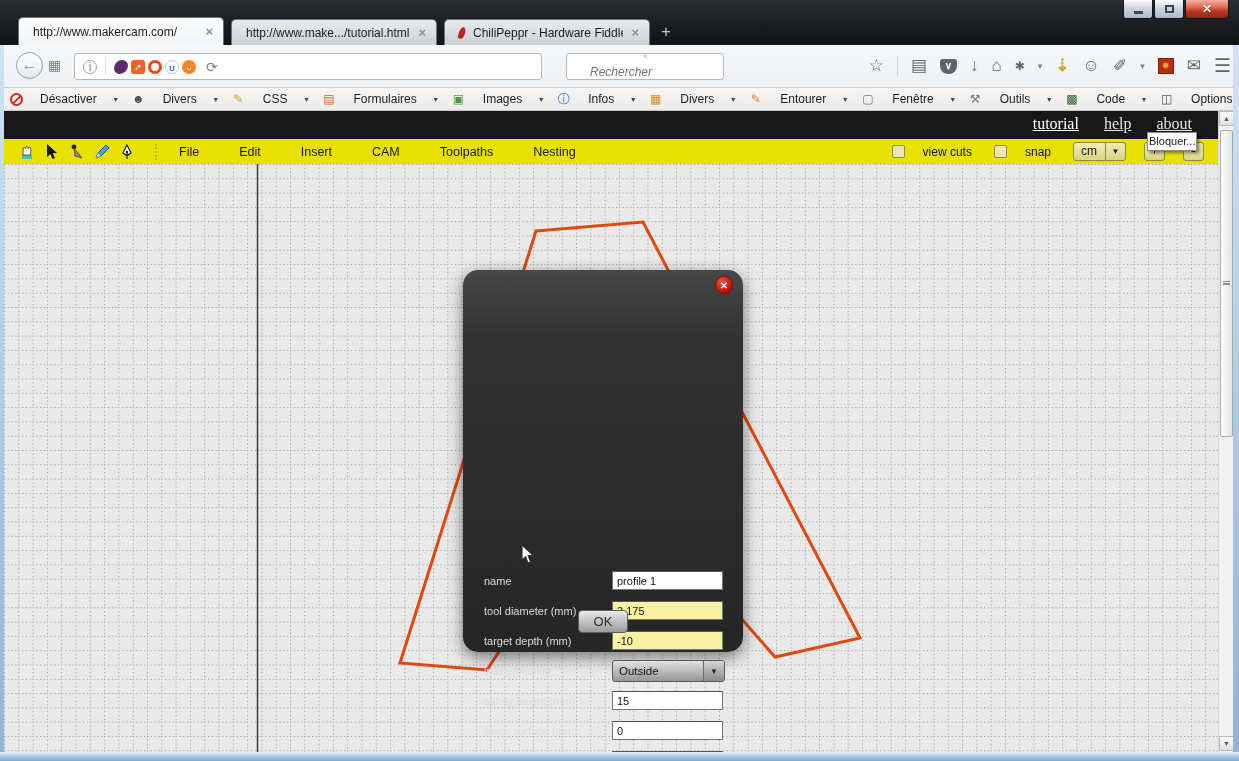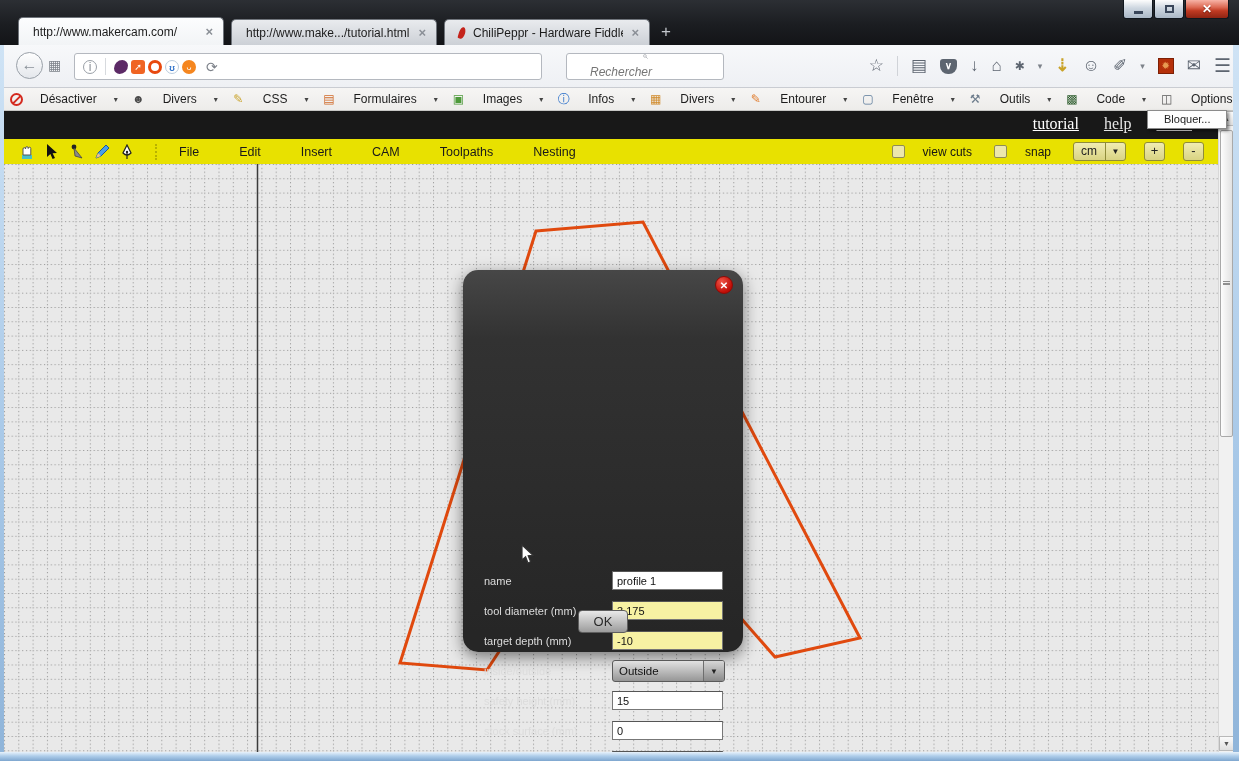--- a/index.html
+++ b/index.html
@@ -78,22 +78,22 @@
   
   .noentry { width:13px; height:13px; border:2px solid #d42a1e; border-radius:50%; position:relative; display:inline-block; }
   .noentry::after { content:""; position:absolute; left:-1px; top:4px; width:11px; height:2px; background:#d42a1e; transform:rotate(-45deg); }
 
   
   .siteheader { position:absolute; left:4px; top:111px; width:1214px; height:28px; background:#181818; }
   .sitelinks { position:absolute; right:26px; top:4px; font-family:"Liberation Serif", serif; font-size:16px; display:flex; gap:25px; }
   .sitelinks .lnk { text-decoration:underline; }
   .lnk.white { color:#fff; }
   .lnk.blue { color:#e5e5e5; }
-  .tooltip { position:absolute; left:1147px; top:110px; background:#fdfdfd; border:1px solid #8a8a8a;
-    font-size:11px; color:#222; padding:2px 16px 3px; box-shadow:2px 2px 3px rgba(0,0,0,.45); z-index:12; white-space:nowrap; }
+  .tooltip { position:absolute; left:1147px; top:132px; background:#fdfdfd; border:1px solid #8a8a8a;
+    font-size:11px; color:#222; padding:2px 1px 3px; box-shadow:2px 2px 3px rgba(0,0,0,.45); z-index:12; white-space:nowrap; }
 
   
   .apptoolbar { position:absolute; left:4px; top:139px; width:1214px; height:25px; background:#e8e100;
     display:flex; align-items:center; }
   .toolicons { display:flex; align-items:center; gap:7px; padding-left:14px; }
   .ticon { width:18px; height:18px; display:flex; align-items:center; justify-content:center; }
   .tsep { border-left:2px dotted #b8b200; height:16px; margin:0 8px 0 12px; }
   .appmenus { display:flex; gap:40px; margin-left:14px; font-size:12.5px; color:#191919; }
   .atb-right { position:absolute; right:14px; top:0; height:25px; display:flex; align-items:center; gap:18px; }
   .cb { width:13px; height:13px; background:#ece7ab; border:1px solid #8f8c55; border-radius:2px; }

